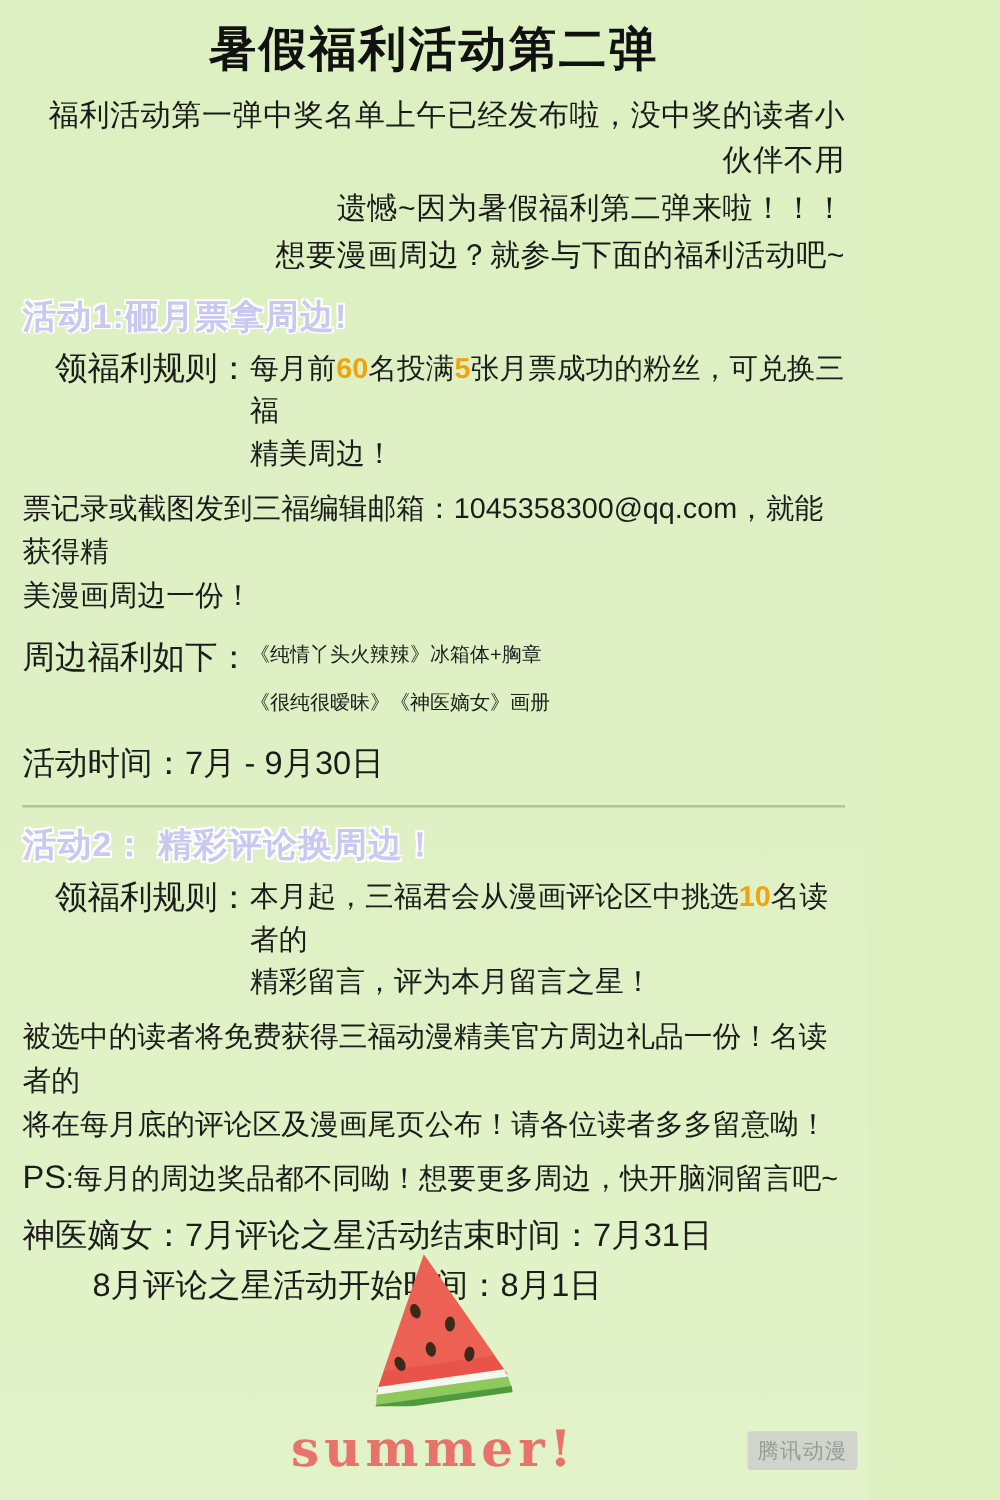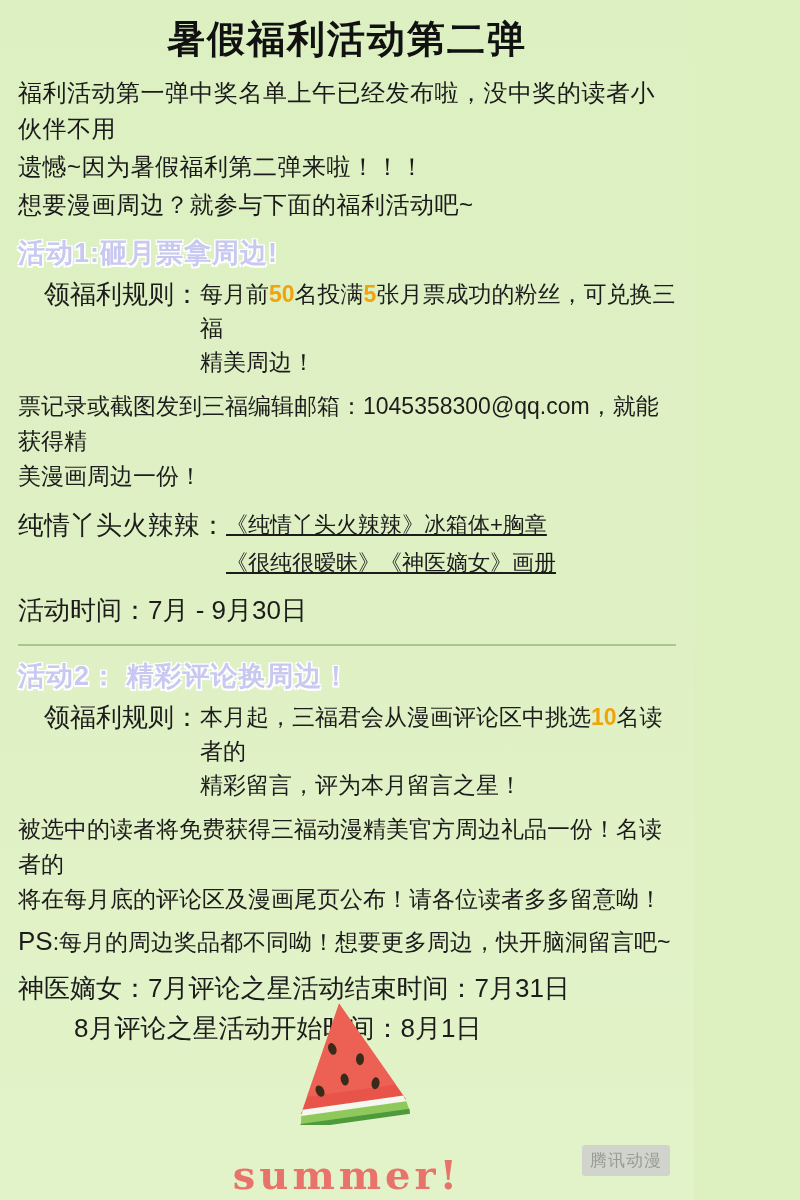--- a/index.html
+++ b/index.html
@@ -31,20 +31,21 @@
     padding-top: 14px;
     padding-bottom: 10px;
     color: #111;
   }
   .para {
     font-size: 24px;
     line-height: 36px;
     color: #1a1a1a;
     margin: 0 0 2px 0;
     letter-spacing: 0.5px;
+    text-align: right;
   }
   .section-head {
     font-size: 27px;
     font-weight: bold;
     color: #c8c8f0;
     text-shadow:
       -1.5px -1.5px 0 #ffffff,
       1.5px -1.5px 0 #ffffff,
       -1.5px 1.5px 0 #ffffff,
       1.5px 1.5px 0 #ffffff,
@@ -84,23 +85,22 @@
     margin-top: 12px;
   }
   .gifts-label {
     font-size: 26px;
     line-height: 38px;
     flex: 0 0 auto;
     white-space: nowrap;
   }
   .gifts-list {
     flex: 1 1 auto;
-    font-size: 22px;
+    font-size: 16px;
     line-height: 38px;
-    text-decoration: underline;
   }
   .gift-line {
     white-space: nowrap;
   }
   .time-line {
     font-size: 26px;
     line-height: 40px;
     margin-top: 8px;
   }
   .divider {
@@ -136,30 +136,30 @@
     left: 50%;
     transform: translateX(-50%);
     top: 0;
     width: 150px;
     height: 130px;
   }
   .summer {
     position: absolute;
     left: 50%;
     transform: translateX(-50%);
-    bottom: 2px;
+    bottom: 17px;
     font-family: "DejaVu Serif", serif;
     font-weight: bold;
     font-size: 40px;
     color: #e8736a;
     letter-spacing: 4px;
   }
   .watermark {
     position: absolute;
-    right: 24px;
+    right: 8px;
     bottom: 24px;
     background: #cfcfcf;
     color: #8d8d8d;
     font-size: 17px;
     padding: 4px 8px;
     border-radius: 3px;
     opacity: 0.85;
     letter-spacing: 1px;
   }
   .mail {
@@ -175,34 +175,34 @@
 
   <p class="para">福利活动第一弹中奖名单上午已经发布啦，没中奖的读者小伙伴不用</p>
   <p class="para">遗憾~因为暑假福利第二弹来啦！！！</p>
   <p class="para">想要漫画周边？就参与下面的福利活动吧~</p>
 
   <div class="section-head">活动1:砸月票拿周边!</div>
 
   <div class="rule-row">
     <div class="rule-label">领福利规则：</div>
     <div class="rule-body">
-      <span>每月前</span><span class="hl">50</span><span>名投满</span><span class="hl">5</span><span>张月票成功的粉丝，可兑换三福</span><br>
+      <span>每月前</span><span class="hl">60</span><span>名投满</span><span class="hl">5</span><span>张月票成功的粉丝，可兑换三福</span><br>
       <span>精美周边！</span>
     </div>
   </div>
 
   <div class="block">
     <div>
       <span>票记录或截图发到三福编辑邮箱：</span><span class="mail">1045358300@qq.com</span><span>，就能获得精</span>
     </div>
     <div>美漫画周边一份！</div>
   </div>
 
   <div class="gifts">
-    <div class="gifts-label">纯情丫头火辣辣：</div>
+    <div class="gifts-label">周边福利如下：</div>
     <div class="gifts-list">
       <div class="gift-line">《纯情丫头火辣辣》冰箱体+胸章</div>
       <div class="gift-line">《很纯很暧昧》《神医嫡女》画册</div>
     </div>
   </div>
 
   <div class="time-line">活动时间：7月 - 9月30日</div>
 
   <hr class="divider">
 

